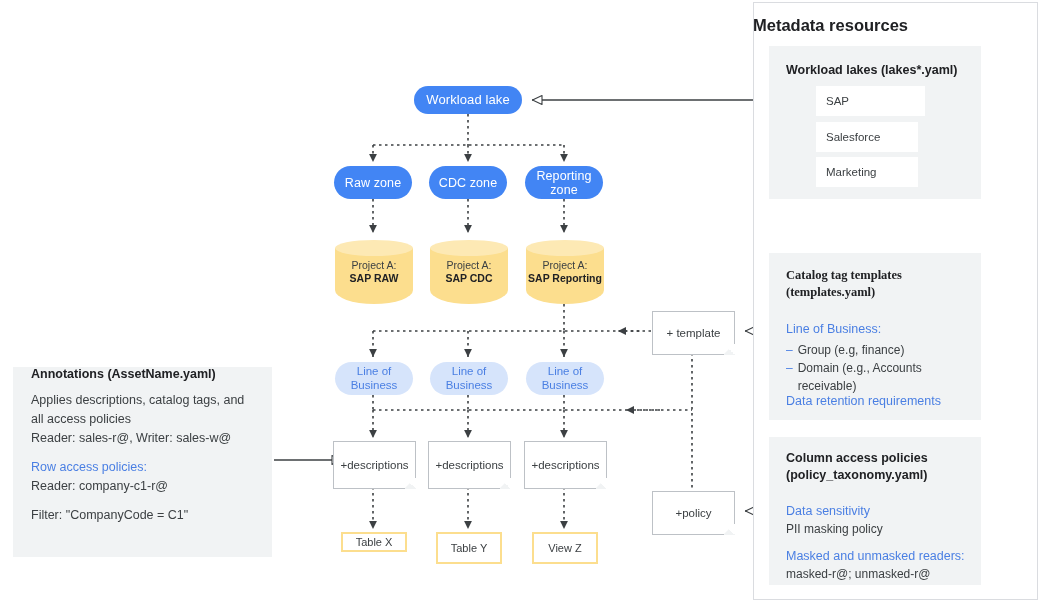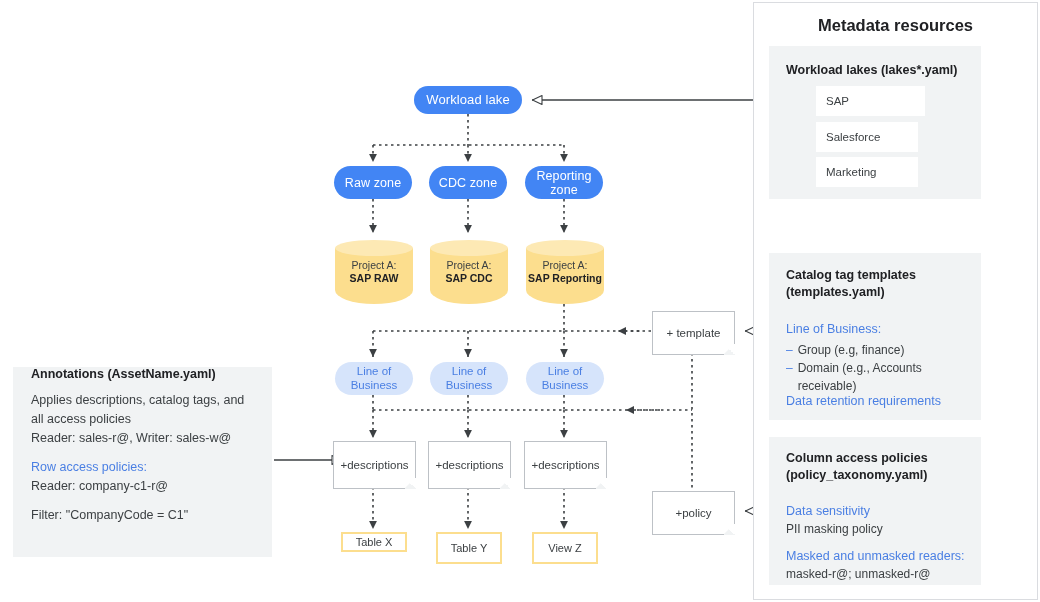--- a/index.html
+++ b/index.html
@@ -129,21 +129,20 @@
     color: #3c4043;
   }
 
   
   .outer-panel {
     border: 1px solid #dadce0;
     background: #ffffff;
   }
   .panel-title {
     position: absolute;
-    text-align: center;
     font-size: 16.5px;
     font-weight: 700;
     color: #202124;
   }
   .grey-card {
     background: #f1f3f4;
   }
   .card-head {
     font-size: 12.5px;
     font-weight: 700;
@@ -342,21 +341,21 @@
     <span>SAP</span>
   </div>
   <div class="node white-row" style="left:816px; top:122px; width:102px; height:30px;">
     <span>Salesforce</span>
   </div>
   <div class="node white-row" style="left:816px; top:157px; width:102px; height:30px;">
     <span>Marketing</span>
   </div>
 
   <div class="node grey-card" style="left:769px; top:253px; width:212px; height:167px;"></div>
-  <div class="card-head" style="position:absolute; left:786px; top:267px; width:190px;">
+  <div class="card-head" style="position:absolute; left:786px; top:267px; width:190px;font-family:Liberation Serif, serif;">
     <div>Catalog tag templates</div>
     <div>(templates.yaml)</div>
   </div>
   <div class="blue-head" style="position:absolute; left:786px; top:320px; width:190px;">Line of Business:</div>
   <div style="position:absolute; left:786px; top:341px; width:192px;">
     <div class="bullet-row">
       <span class="bullet-dash">–</span>
       <span>Group (e.g, finance)</span>
     </div>
     <div class="bullet-row">

